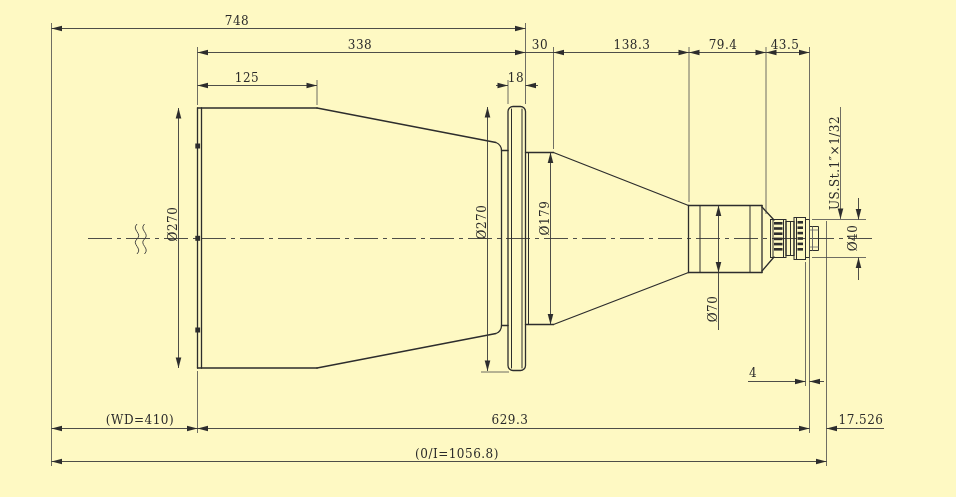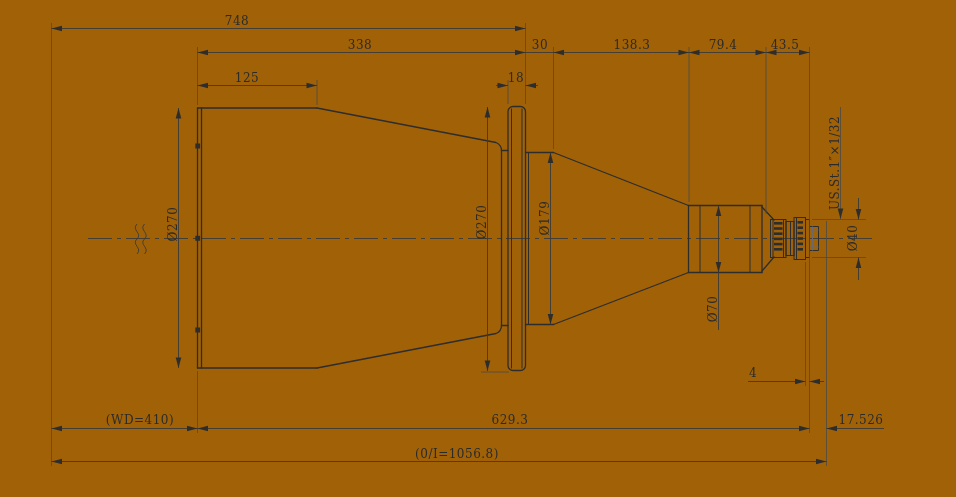--- a/index.html
+++ b/index.html
@@ -1,16 +1,16 @@
 <!DOCTYPE html>
 <html><head>
 <meta charset="utf-8">
 <style>
   html,body{margin:0;padding:0;background:#ffffff;}
-  #canvas{position:relative;width:956px;height:497px;background:#a16207;overflow:hidden;
+  #canvas{position:relative;width:956px;height:497px;background:#fef9c3;overflow:hidden;
           font-family:"DejaVu Serif", serif;}
   svg text{font-family:"DejaVu Serif", serif;font-size:12px;fill:#2b2b2b;}
   svg .dimtxt{letter-spacing:0.5px;}
 </style>
 </head>
 <body>
 
 <div id="canvas">
 <svg width="956" height="497" viewBox="0 0 956 497">
 

